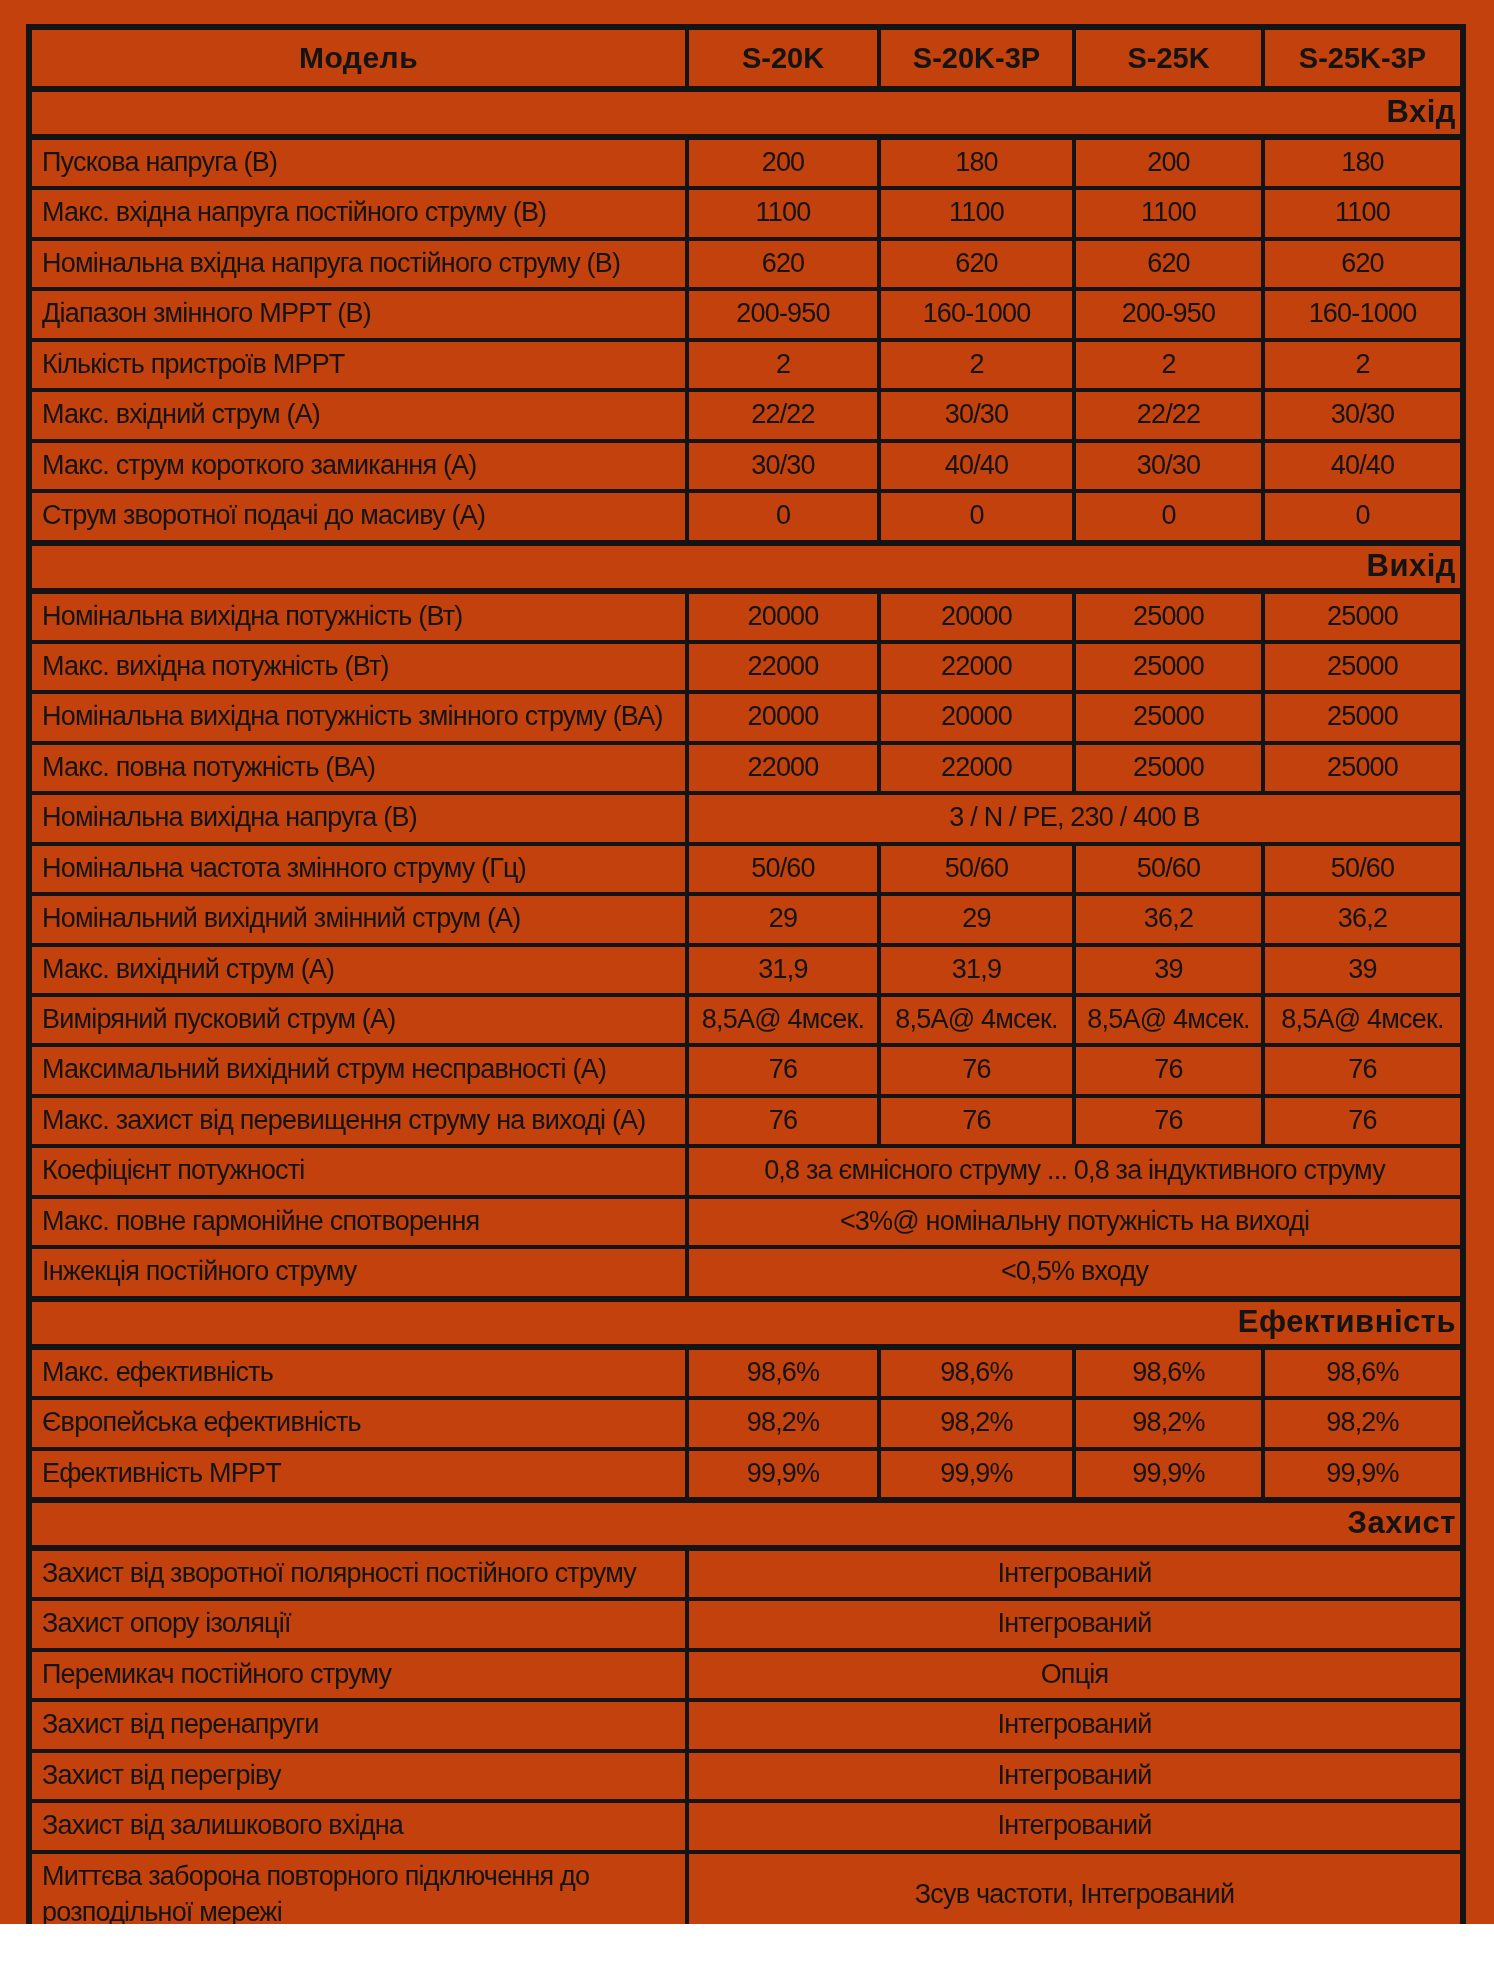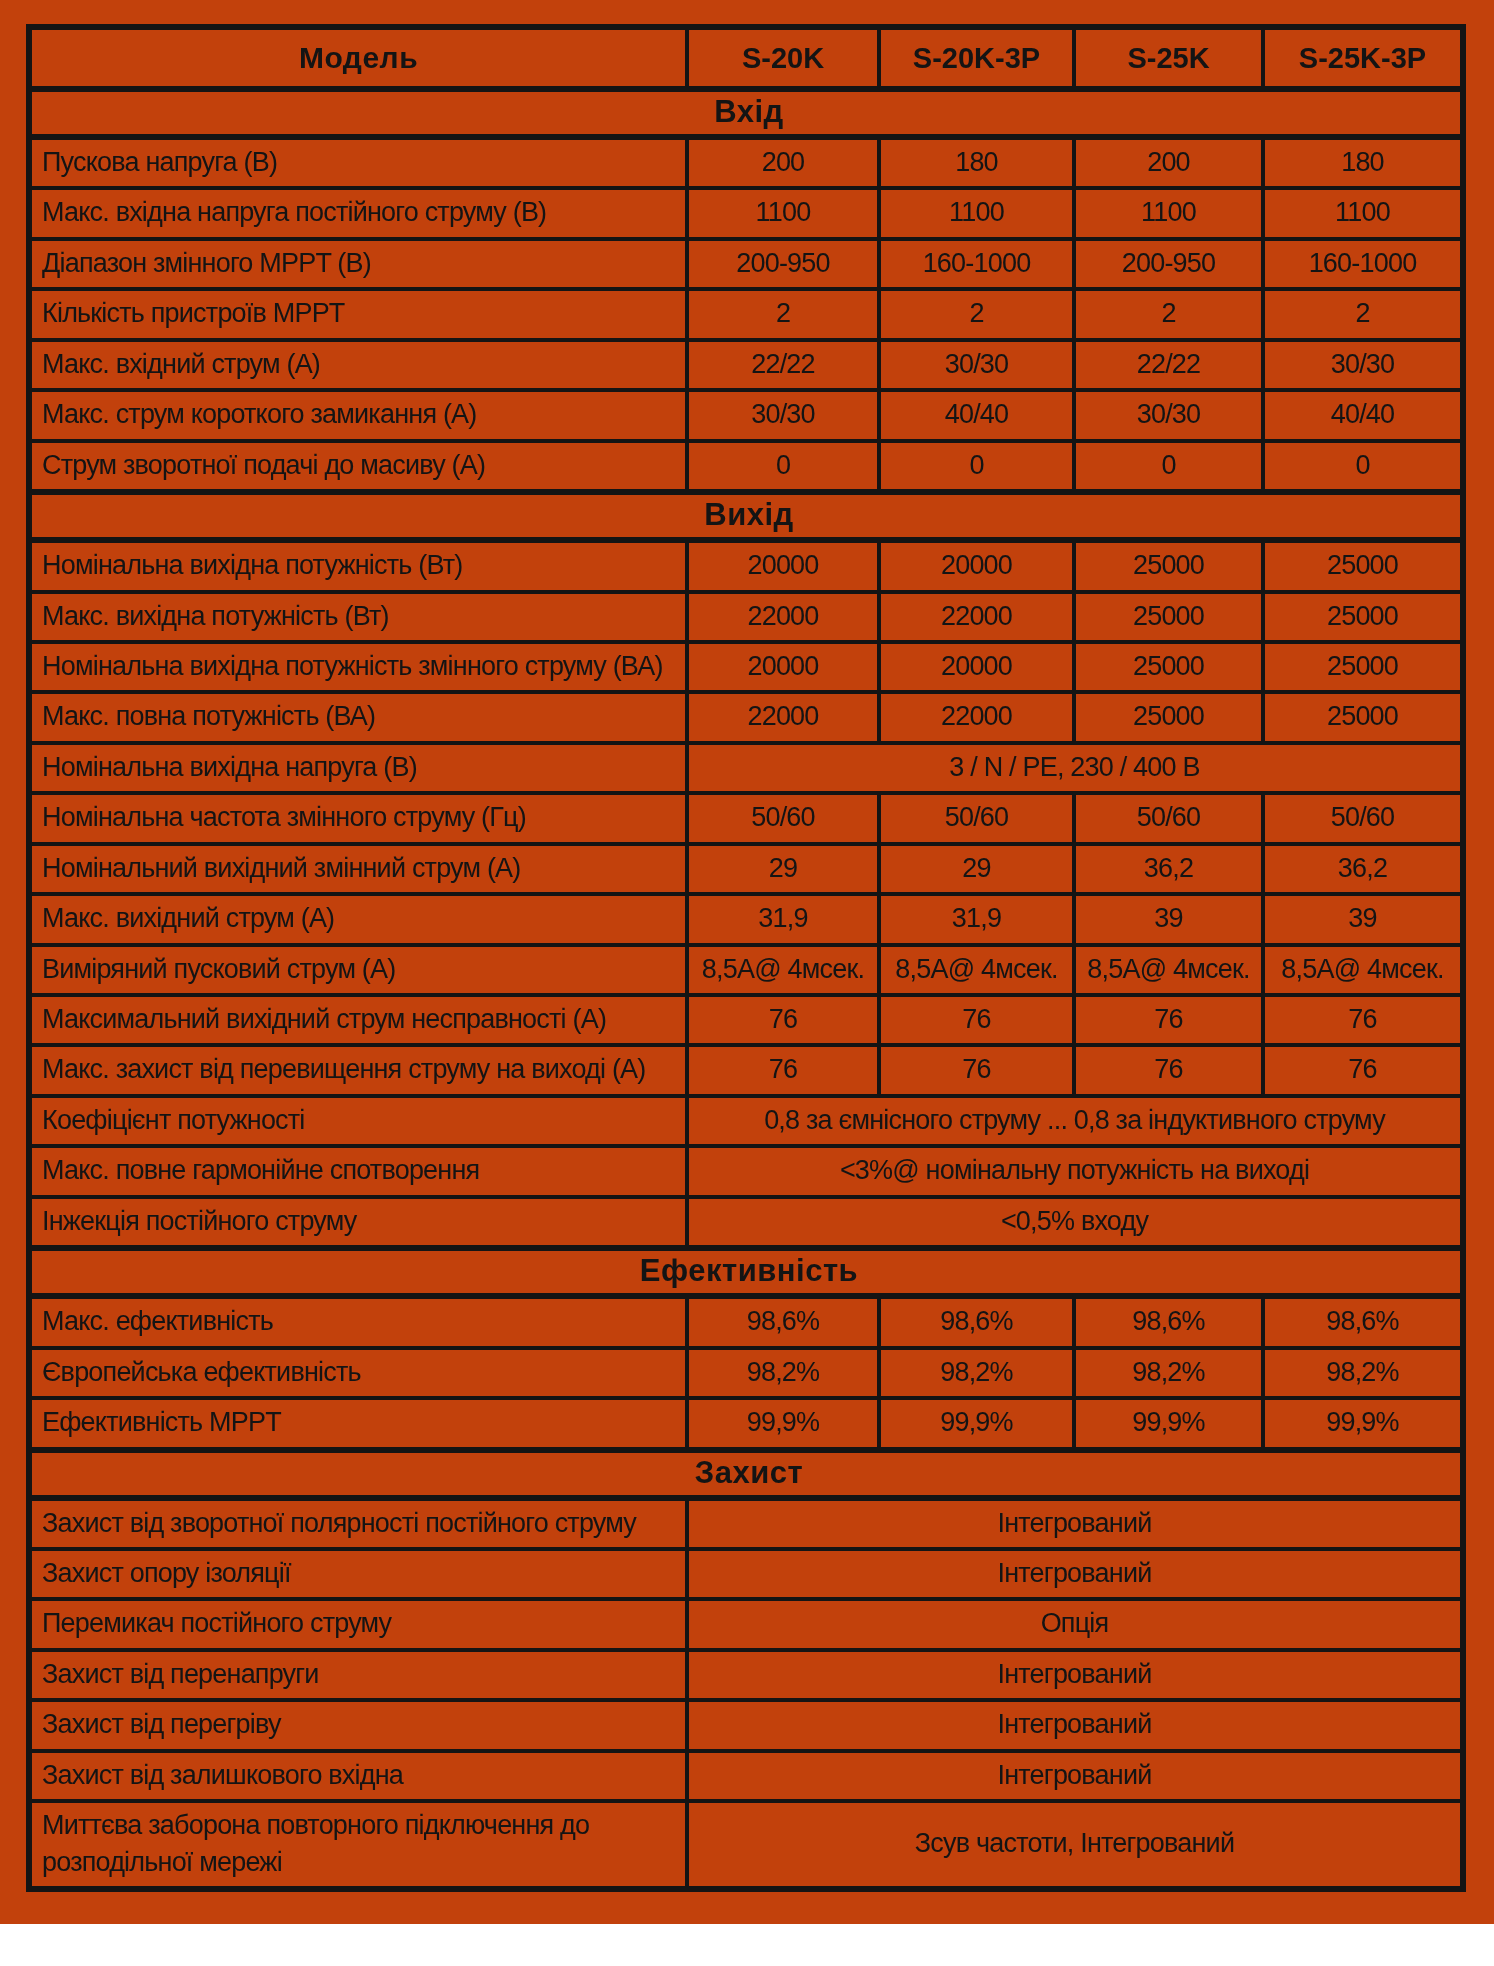--- a/index.html
+++ b/index.html
@@ -37,21 +37,21 @@
   }
   th.model-col {
     font-size: 29px;
     font-weight: bold;
     border-bottom-width: 6px;
   }
   th.model-label-cell { border-bottom-width: 6px; }
   tr.section-row td {
     font-size: 31px;
     font-weight: bold;
-    text-align: center;
+    text-align: right;
     padding: 2px 4px 4px 10px;
     border-top-width: 6px;
     border-bottom-width: 6px;
     letter-spacing: 0.5px;
   }
   td.label-cell {
     font-size: 27px;
     text-align: left;
     padding: 4px 8px 6px 10px;
     letter-spacing: -0.8px;
@@ -100,20 +100,27 @@
           <td class="value-cell">180</td>
         </tr>
         <tr>
           <td class="label-cell">Макс. вхідна напруга постійного струму (В)</td>
           <td class="value-cell">1100</td>
           <td class="value-cell">1100</td>
           <td class="value-cell">1100</td>
           <td class="value-cell">1100</td>
         </tr>
         <tr>
+          <td class="label-cell">Номінальна вхідна напруга постійного струму (В)</td>
+          <td class="value-cell">620</td>
+          <td class="value-cell">620</td>
+          <td class="value-cell">620</td>
+          <td class="value-cell">620</td>
+        </tr>
+        <tr>
           <td class="label-cell">Діапазон змінного MPPT (В)</td>
           <td class="value-cell">200-950</td>
           <td class="value-cell">160-1000</td>
           <td class="value-cell">200-950</td>
           <td class="value-cell">160-1000</td>
         </tr>
         <tr>
           <td class="label-cell">Кількість пристроїв MPPT</td>
           <td class="value-cell">2</td>
           <td class="value-cell">2</td>

